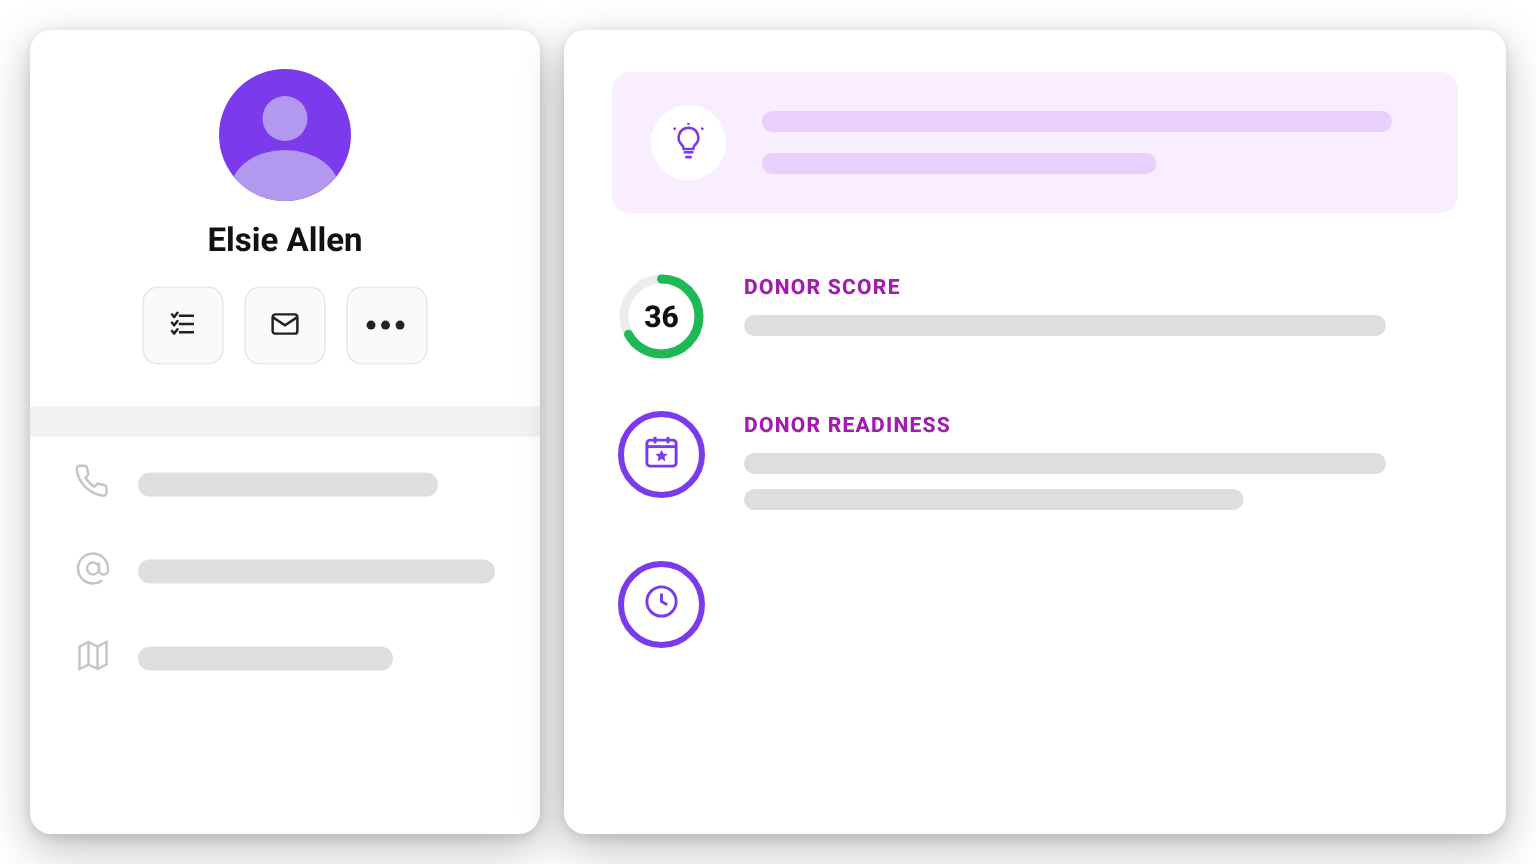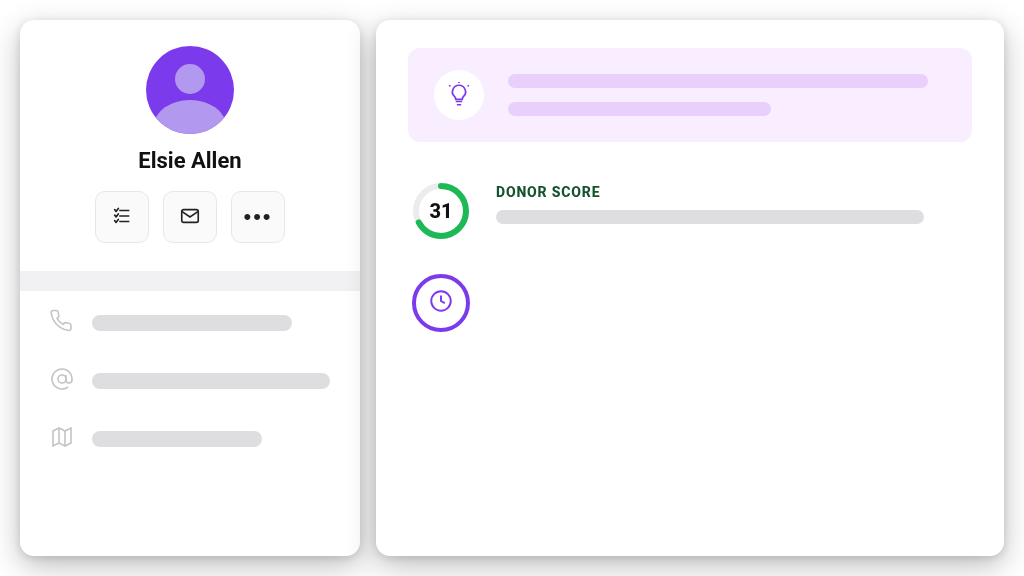--- a/index.html
+++ b/index.html
@@ -43,21 +43,21 @@
   .metrics { display:flex; flex-direction:column; gap: 34px; padding-left: 4px; }
   .mrow { display:flex; align-items:flex-start; gap: 26px; }
   .mcircle { width:58px; height:58px; flex:0 0 58px; position:relative; }
   .arc-svg { width:58px; height:58px; transform: rotate(-90deg); }
   .score-text { position:absolute; inset:0; display:flex; align-items:center; justify-content:center; font-weight:800; font-size:20px; color:#111; }
 
   .ring { width:58px; height:58px; border-radius:50%; border:4px solid #7c3aed; display:flex; align-items:center; justify-content:center; }
   .ring svg { width:26px; height:26px; stroke:#7c3aed; stroke-width:1.8; fill:none; }
 
   .mtext { flex:1; padding-top: 2px; }
-  .mlabel { font-size:14px; font-weight:800; letter-spacing:0.06em; color:#14532d; text-transform:uppercase; margin-bottom:10px; }
+  .mlabel { font-size:14px; font-weight:800; letter-spacing:0.06em; color:#a21caf; text-transform:uppercase; margin-bottom:10px; }
   .mph { height:14px; border-radius:7px; background:#dedee1; }
   .mph + .mph { margin-top:10px; }
   .mph.w90 { width: 90%; }
   .mph.w70 { width: 70%; }
   .mph.w60 { width: 60%; }
 </style>
 </head>
 <body>
 
 <div class="stage">
@@ -145,28 +145,46 @@
     </div>
 
     <div class="metrics">
 
       <div class="mrow">
         <div class="mcircle">
           <svg class="arc-svg" viewBox="0 0 58 58">
             <circle cx="29" cy="29" r="25" stroke="#ececee" stroke-width="6" fill="none"></circle>
             <circle id="score-arc-path" cx="29" cy="29" r="25" stroke="#1db954" stroke-width="6" fill="none" stroke-linecap="round" stroke-dasharray="157.08" stroke-dashoffset="51.84"></circle>
           </svg>
-          <div class="score-text">31</div>
+          <div class="score-text">36</div>
         </div>
         <div class="mtext">
           <div class="mlabel">DONOR SCORE</div>
           <div class="mph w90"></div>
         </div>
       </div>
 
+      <div class="mrow">
+        <div class="ring">
+          <span>
+            <svg viewBox="0 0 24 24">
+                <rect x="3" y="5" width="18" height="16" rx="2"></rect>
+                <line x1="3" y1="9" x2="21" y2="9"></line>
+                <line x1="8" y1="3" x2="8" y2="7"></line>
+                <line x1="16" y1="3" x2="16" y2="7"></line>
+                <polygon points="12,11 13.2,13.4 15.8,13.6 13.8,15.4 14.4,18 12,16.6 9.6,18 10.2,15.4 8.2,13.6 10.8,13.4" fill="#7c3aed" stroke="none"></polygon>
+              </svg>
+          </span>
+        </div>
+        <div class="mtext">
+          <div class="mlabel">DONOR READINESS</div>
+          <div class="mph w90"></div>
+          <div class="mph w70"></div>
+        </div>
+      </div>
 
       <div class="mrow">
         <div class="ring">
           <span>
             <svg viewBox="0 0 24 24">
                 <circle cx="12" cy="12" r="9"></circle>
                 <polyline points="12,7 12,12 15.5,14"></polyline>
               </svg>
           </span>
         </div>

